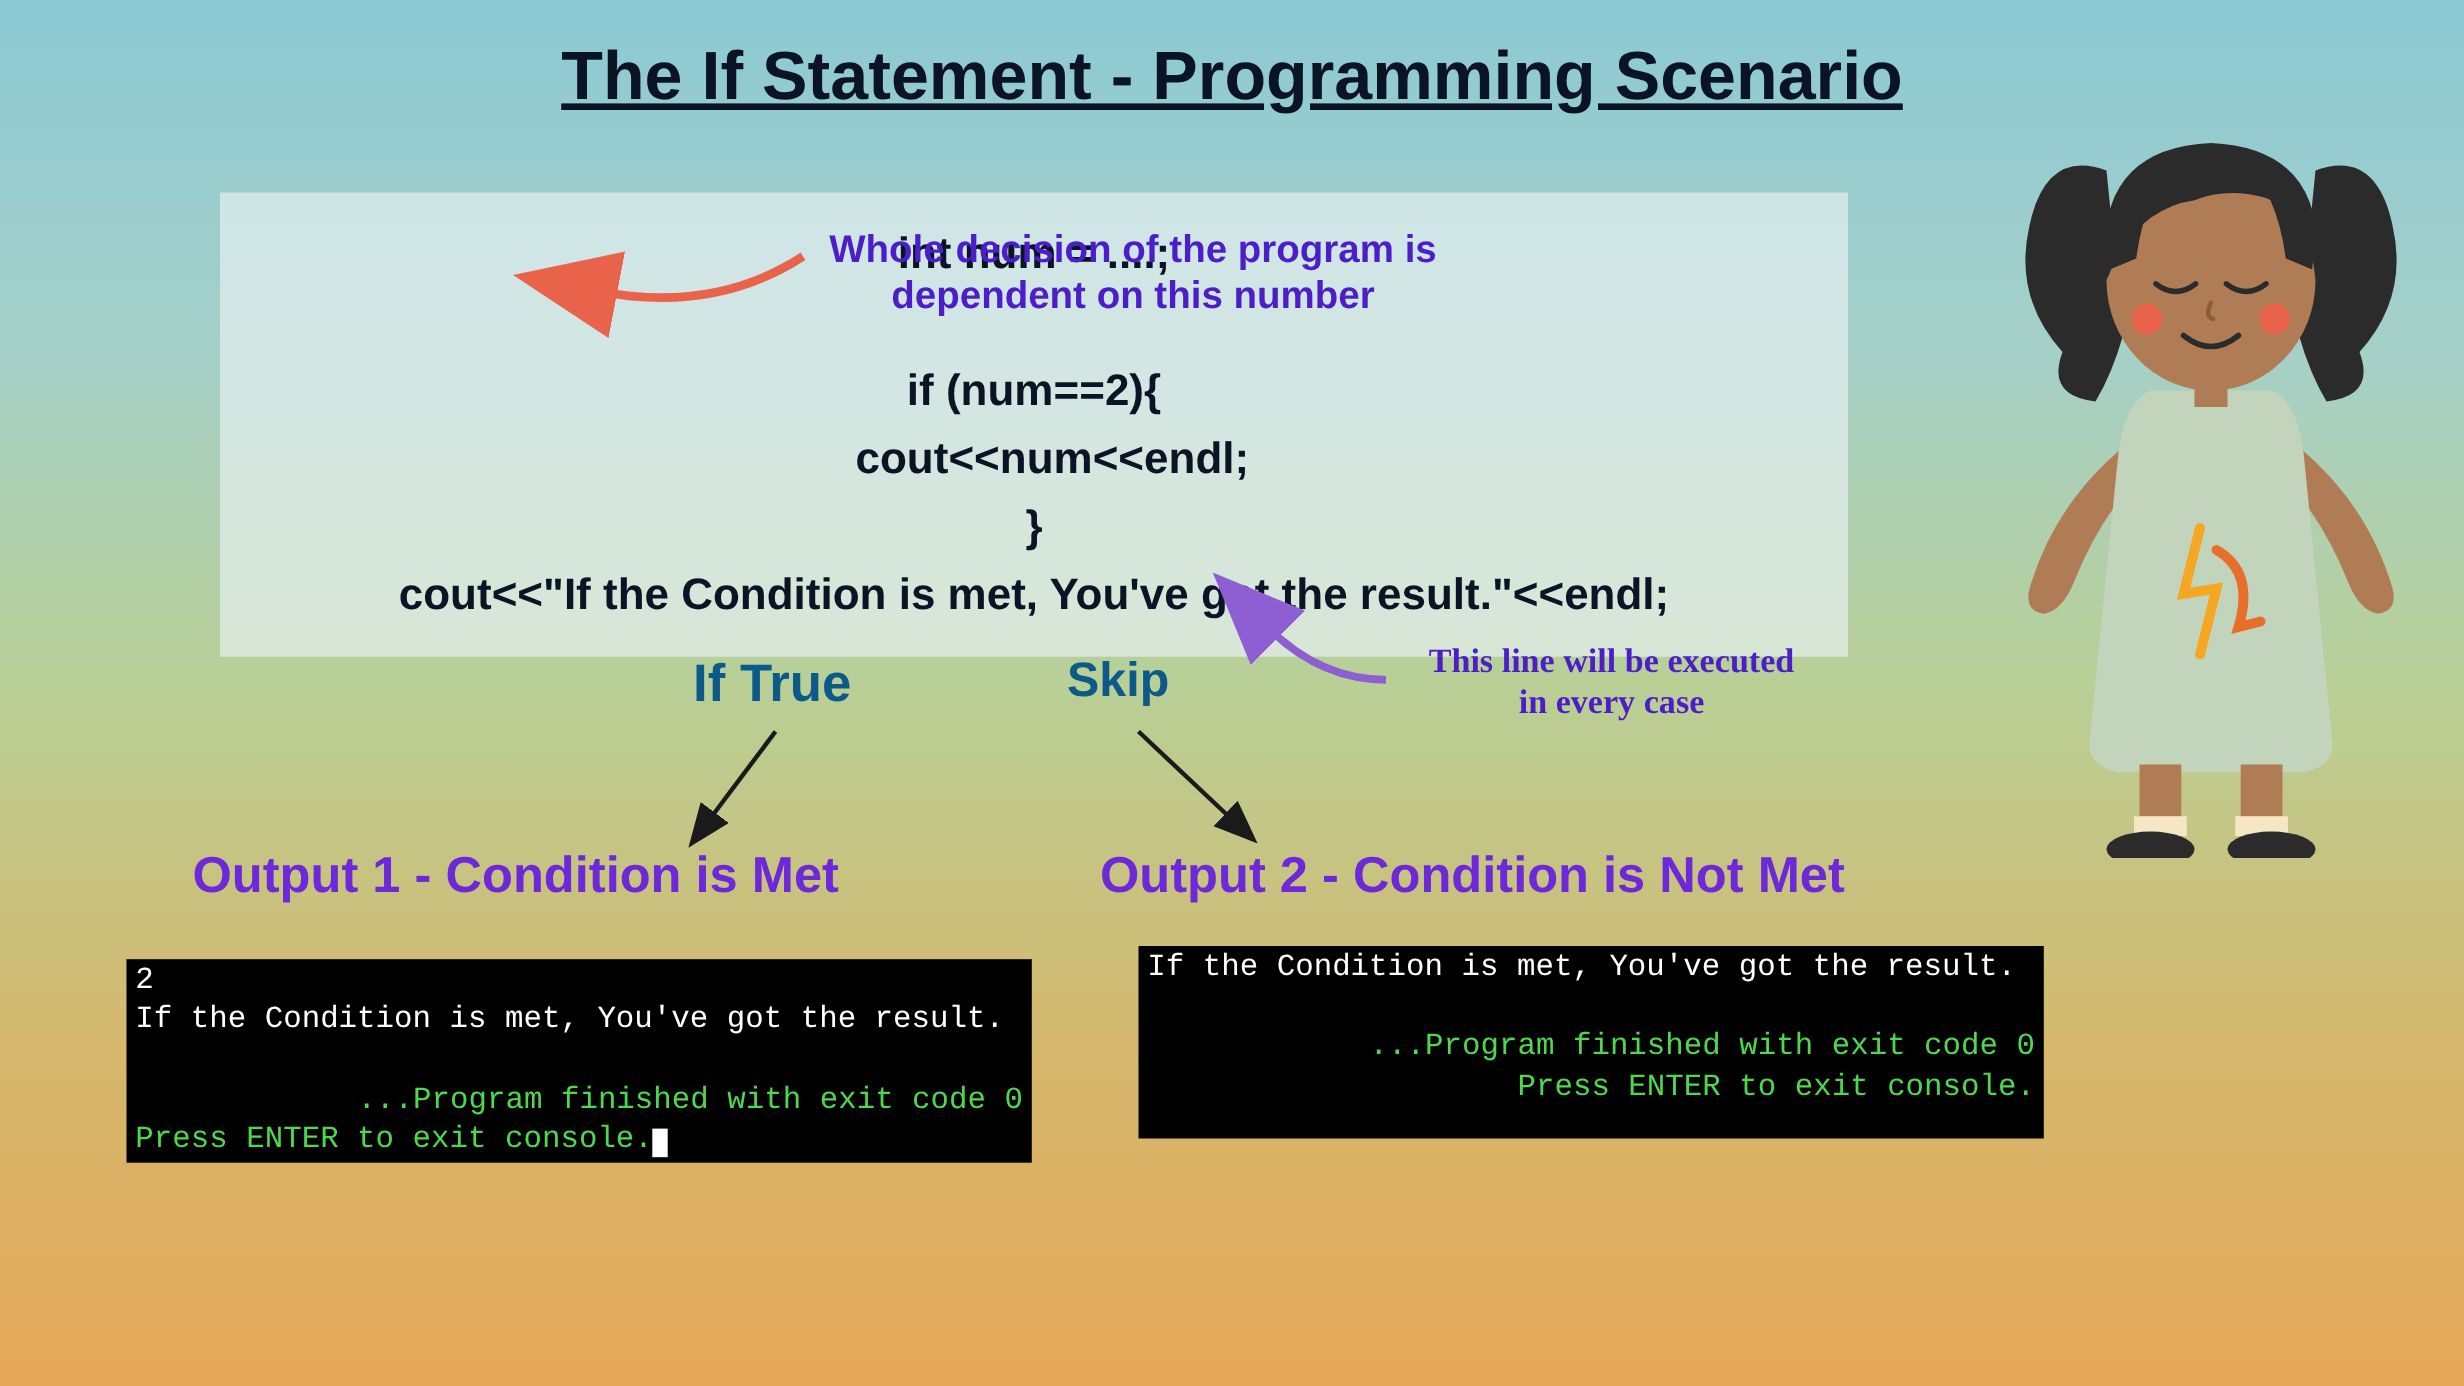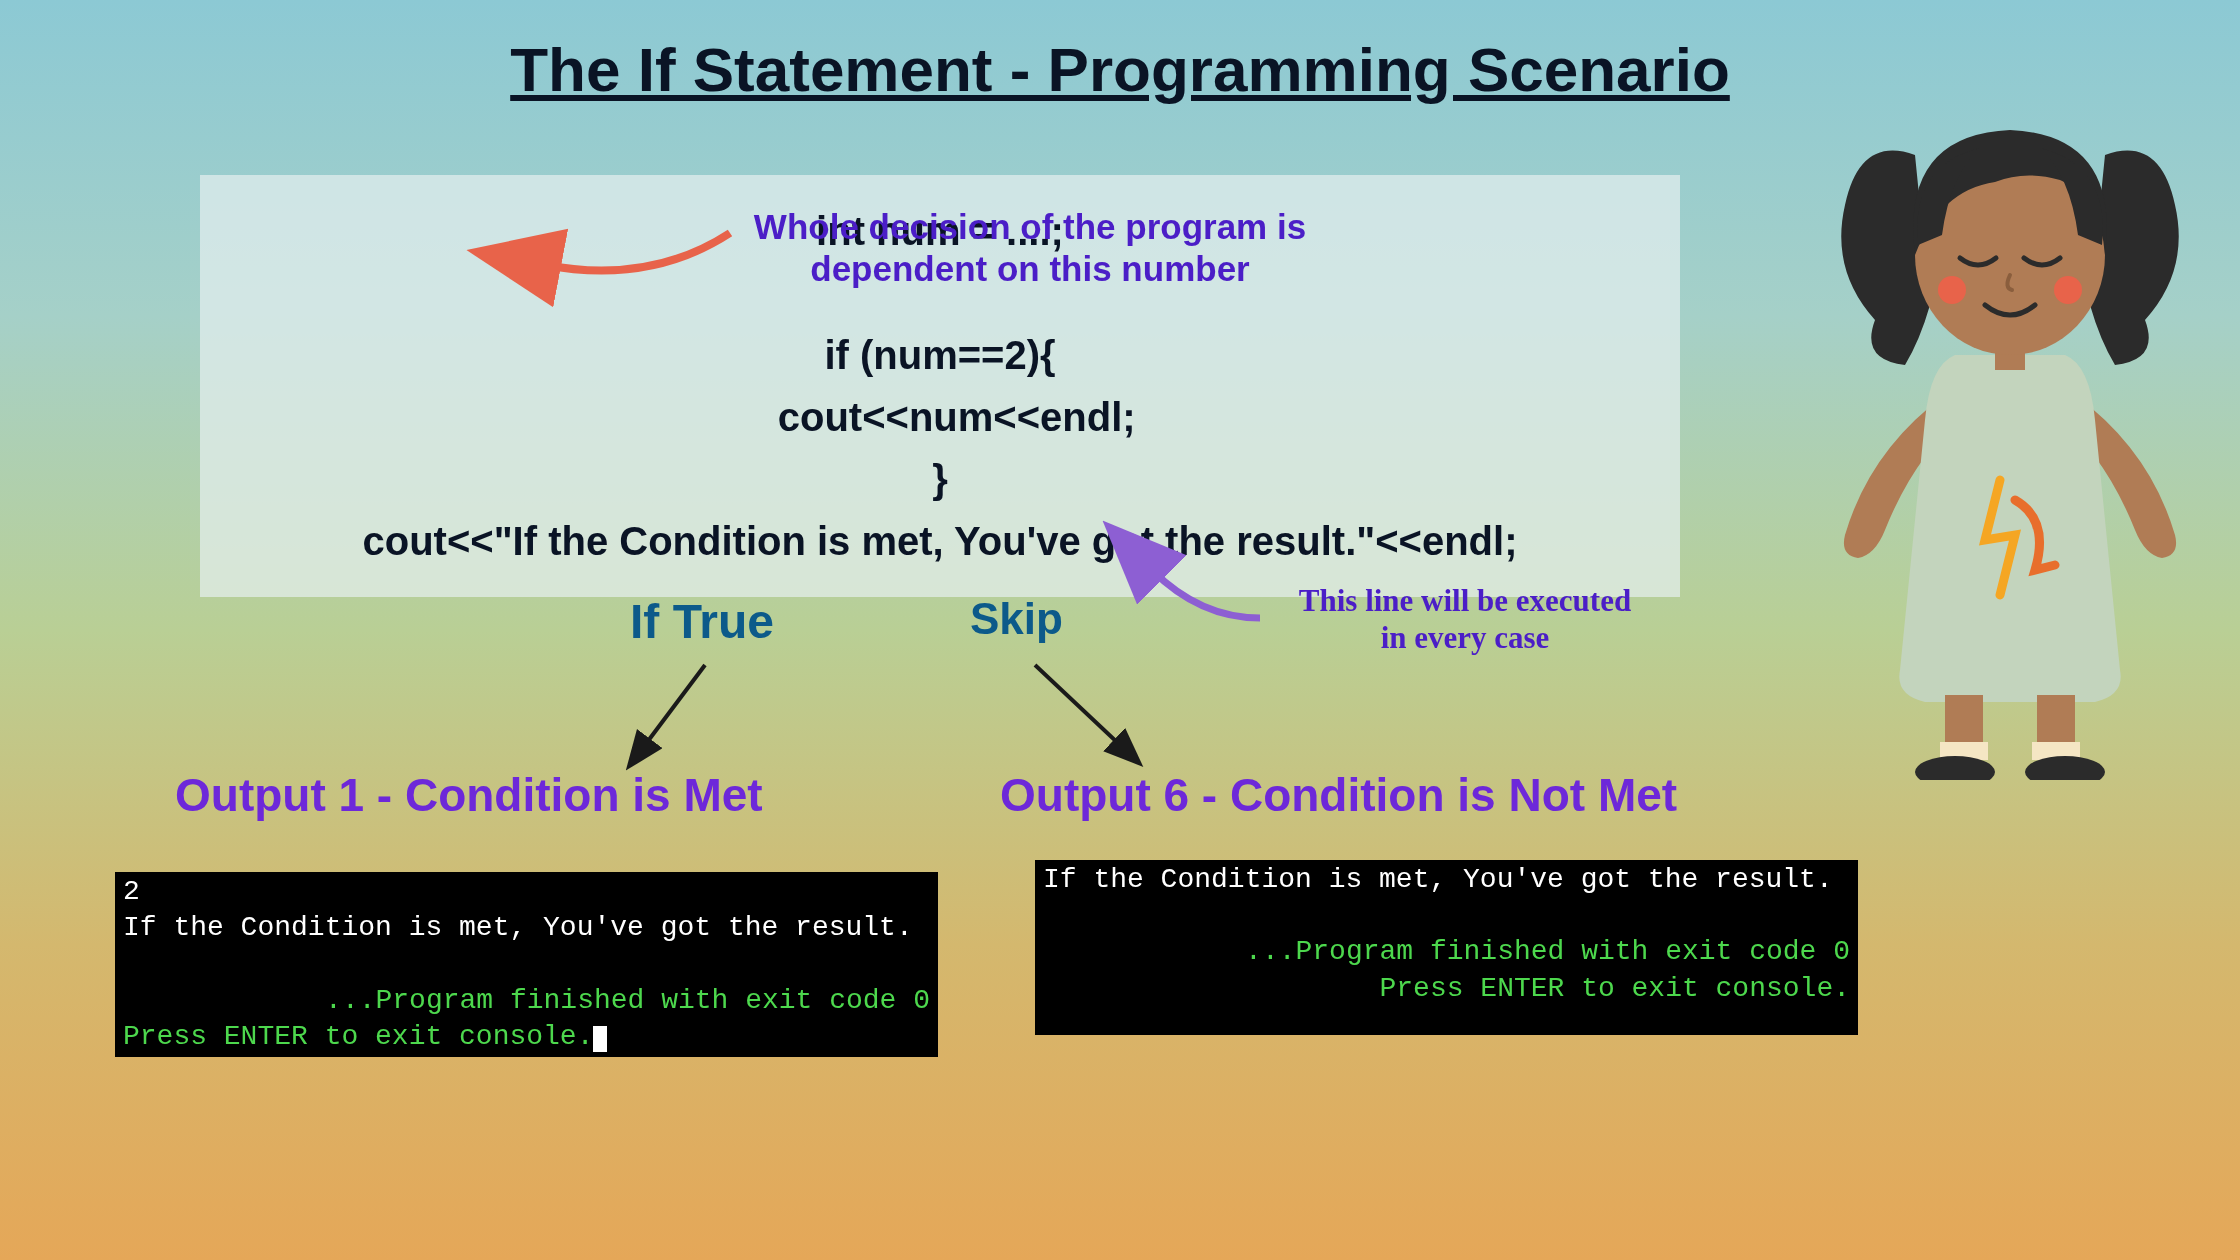--- a/index.html
+++ b/index.html
@@ -148,21 +148,21 @@
 <svg class="arrow-svg" style="left:1020px; top:660px; width:120px; height:100px;">
   <defs>
     <marker id="blackhead2" markerWidth="10" markerHeight="10" refX="2" refY="4" orient="auto">
       <path d="M0,0 L0,8 L10,4 z" fill="#1a1a1a"></path>
     </marker>
   </defs>
   <line x1="15" y1="5" x2="100" y2="85" stroke="#1a1a1a" stroke-width="4" marker-end="url(#blackhead2)"></line>
 </svg>
 
 <div class="output-heading" style="top:768px; left:175px;">Output 1 - Condition is Met</div>
-<div class="output-heading" style="top:768px; left:1000px;">Output 6 - Condition is Not Met</div>
+<div class="output-heading" style="top:768px; left:1000px;">Output 2 - Condition is Not Met</div>
 
 <div class="console" style="top:872px; left:115px; width:823px; height:185px;">
   <div class="console-white">2</div>
   <div class="console-white">If the Condition is met, You've got the result.</div>
   <div style="height:36px;"></div>
   <div class="console-green">...Program finished with exit code 0</div>
   <div><span class="console-green">Press ENTER to exit console.</span><span class="console-cursor"></span></div>
 </div>
 
 <div class="console" style="top:860px; left:1035px; width:823px; height:175px;">

